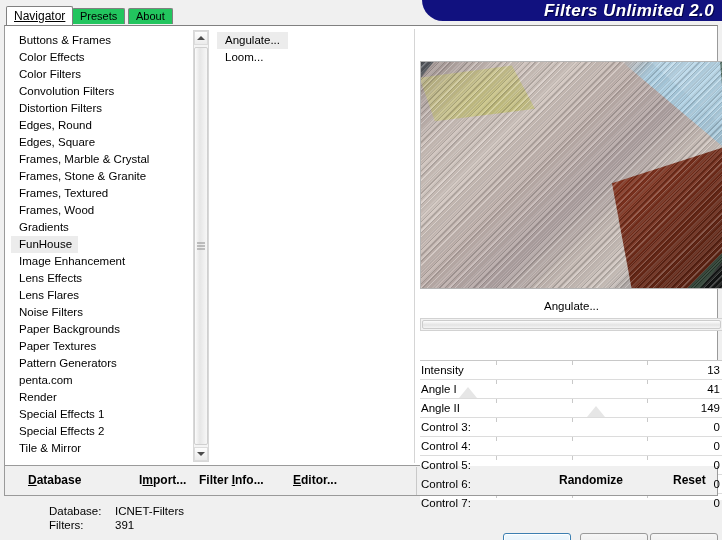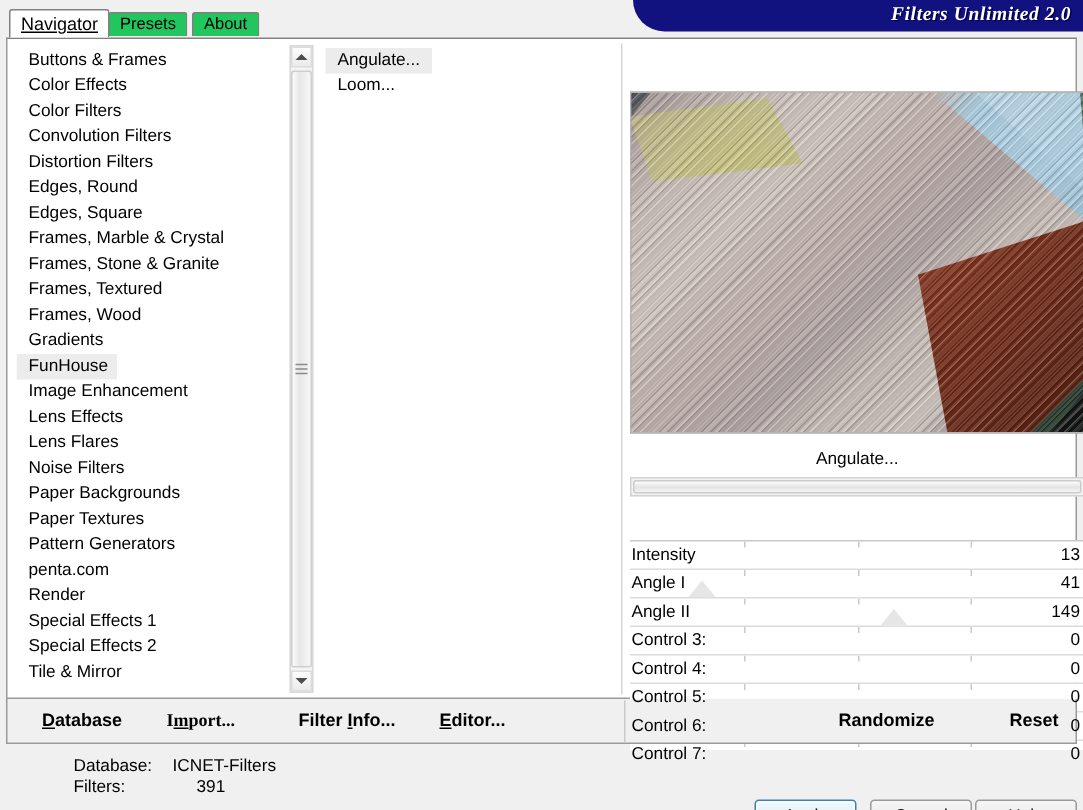--- a/index.html
+++ b/index.html
@@ -28,22 +28,22 @@
     position: absolute;
     right: 0; top: 0;
     width: 300px; height: 21px;
     background: #11117f;
     border-bottom-left-radius: 21px 21px;
     border-top-left-radius: 0;
   }
   .banner-text {
     position: absolute;
     right: 8px; top: 1px;
-    font-family: Liberation Serif, serif;
-    font-size: 13px;
+    font-family: Liberation Sans, sans-serif;
+    font-size: 17px;
     font-style: italic;
     font-weight: bold;
     color: #ffffff;
     letter-spacing: 0.4px;
     white-space: nowrap;
     text-shadow: 1px 1px 0 #000044;
   }
 
   
   .tabstrip {
@@ -385,21 +385,21 @@
   }
   .status-line {
     position: absolute;
     font-size: 11.5px;
     white-space: nowrap;
     padding-left: 41px;
   }
   .st-k1 { left: 8px;  top: 505px; }
   .st-v1 { left: 74px; top: 505px; }
   .st-k2 { left: 8px;  top: 519px; }
-  .st-v2 { left: 74px; top: 519px; margin-left: 16px; }
+  .st-v2 { left: 74px; top: 519px; }
 
   .btn {
     position: absolute;
     top: 533px;
     width: 68px; height: 23px;
     font-size: 11.5px;
     line-height: 21px;
     text-align: center;
     background: linear-gradient(to bottom,#f6f6f6,#ededed 48%,#dddddd 52%,#e9e9e9);
     border: 1px solid #9a9a9a;
@@ -626,21 +626,21 @@
         </div>
       </div>
 
   </div>
 
   <div class="actionbar">
     <div class="barsep"></div>
 
     <span class="linkbtn" style="left:23px;"><u>D</u><span>atabase</span></span>
 
-    <span class="linkbtn" style="left:106px;font-family:Liberation Serif, serif;"><span>I</span><u>m</u><span>port...</span></span>
+    <span class="linkbtn" style="left:134px;"><span>I</span><u>m</u><span>port...</span></span>
 
     <span class="linkbtn" style="left:194px;"><span>Filter </span><u>I</u><span>nfo...</span></span>
 
     <span class="linkbtn" style="left:288px;"><u>E</u><span>ditor...</span></span>
 
     <span class="linkbtn" style="left:554px;">Randomize</span>
     <span class="linkbtn" style="left:668px;">Reset</span>
   </div>
 
   <div class="statusbar"></div>

